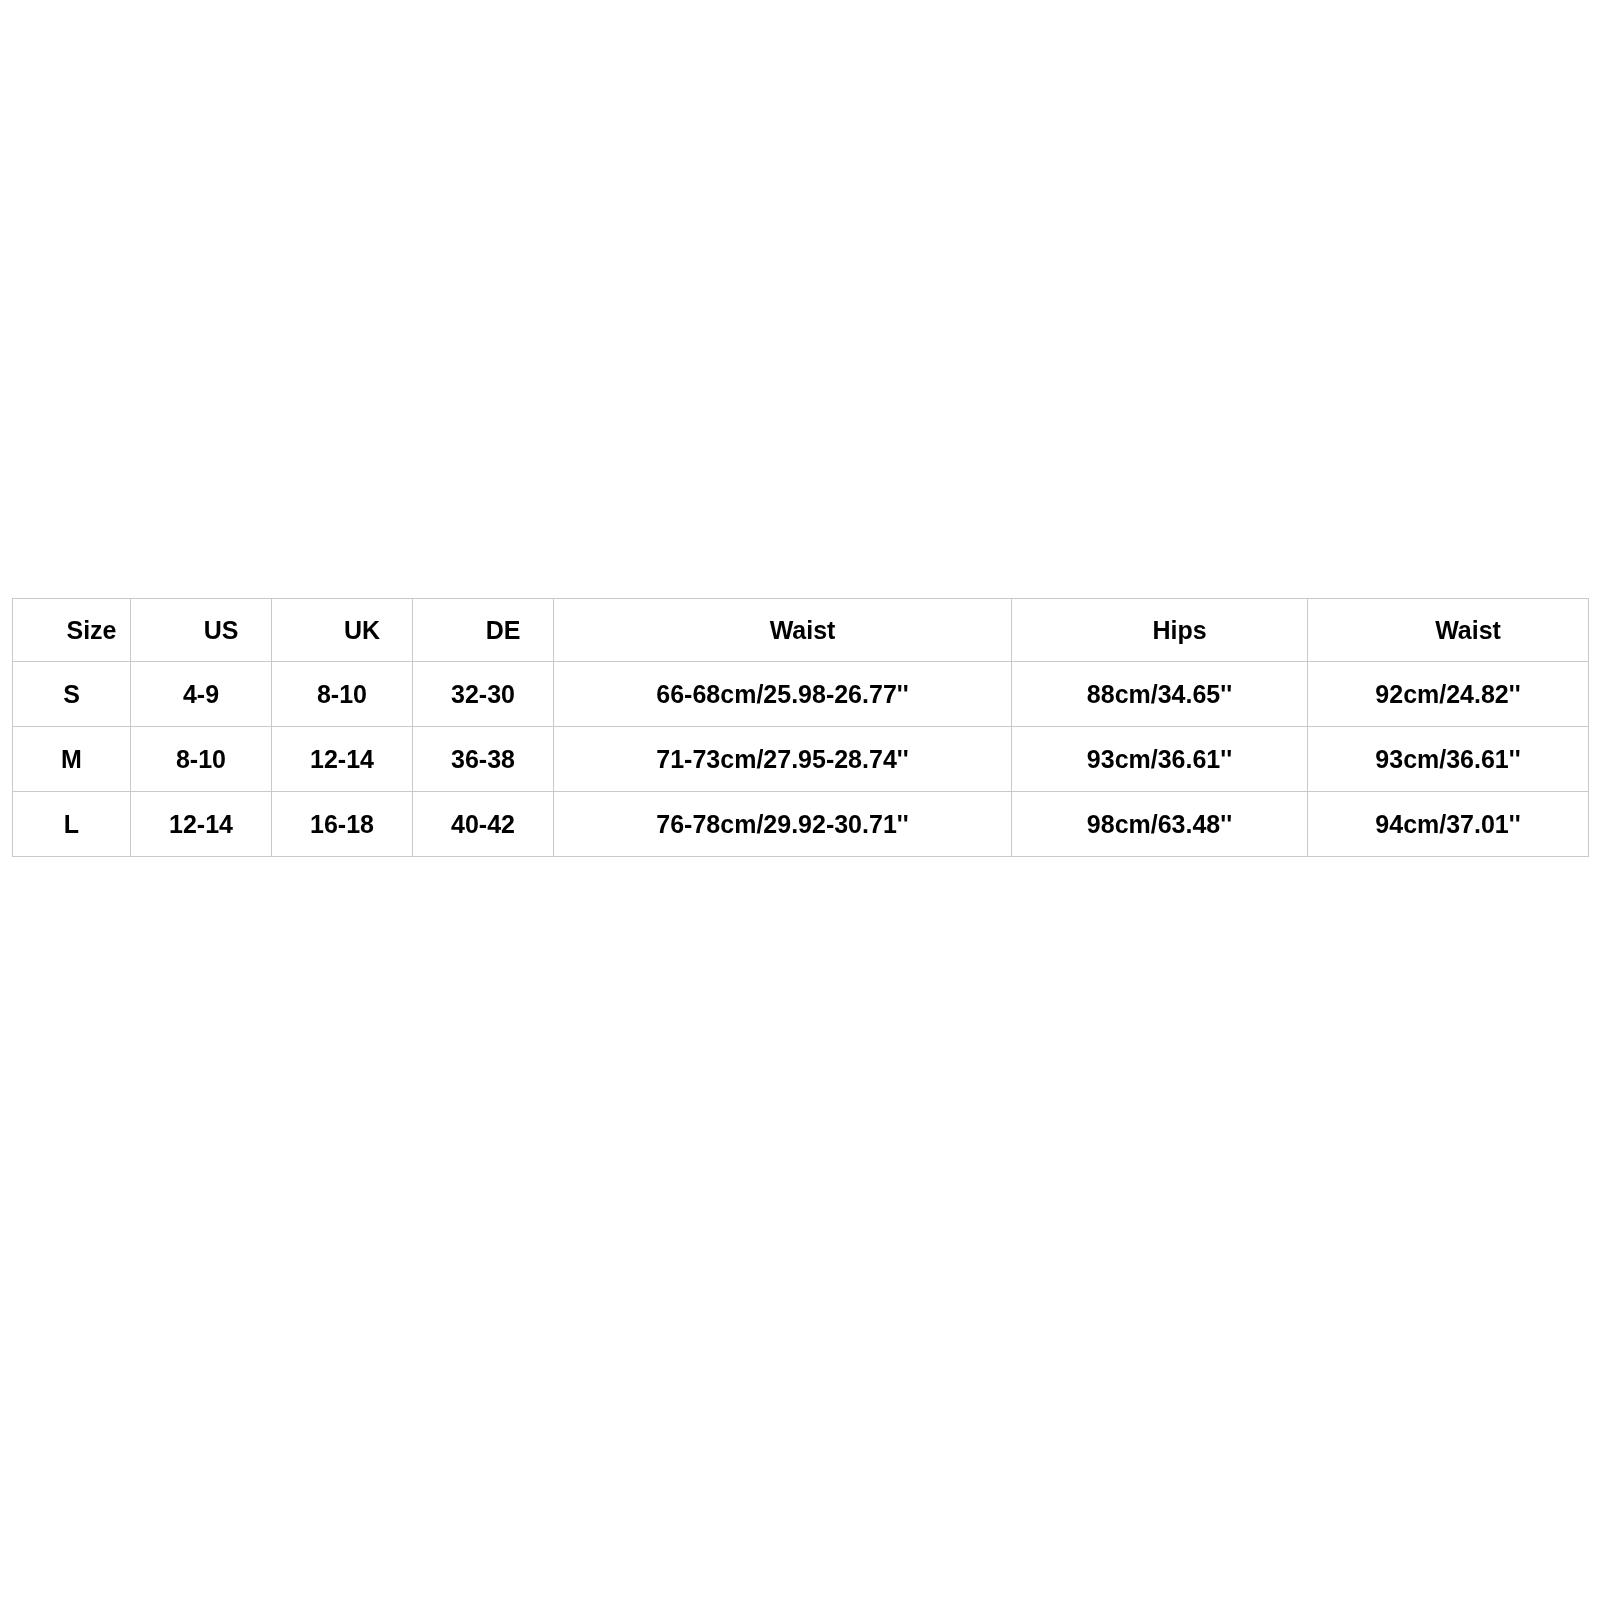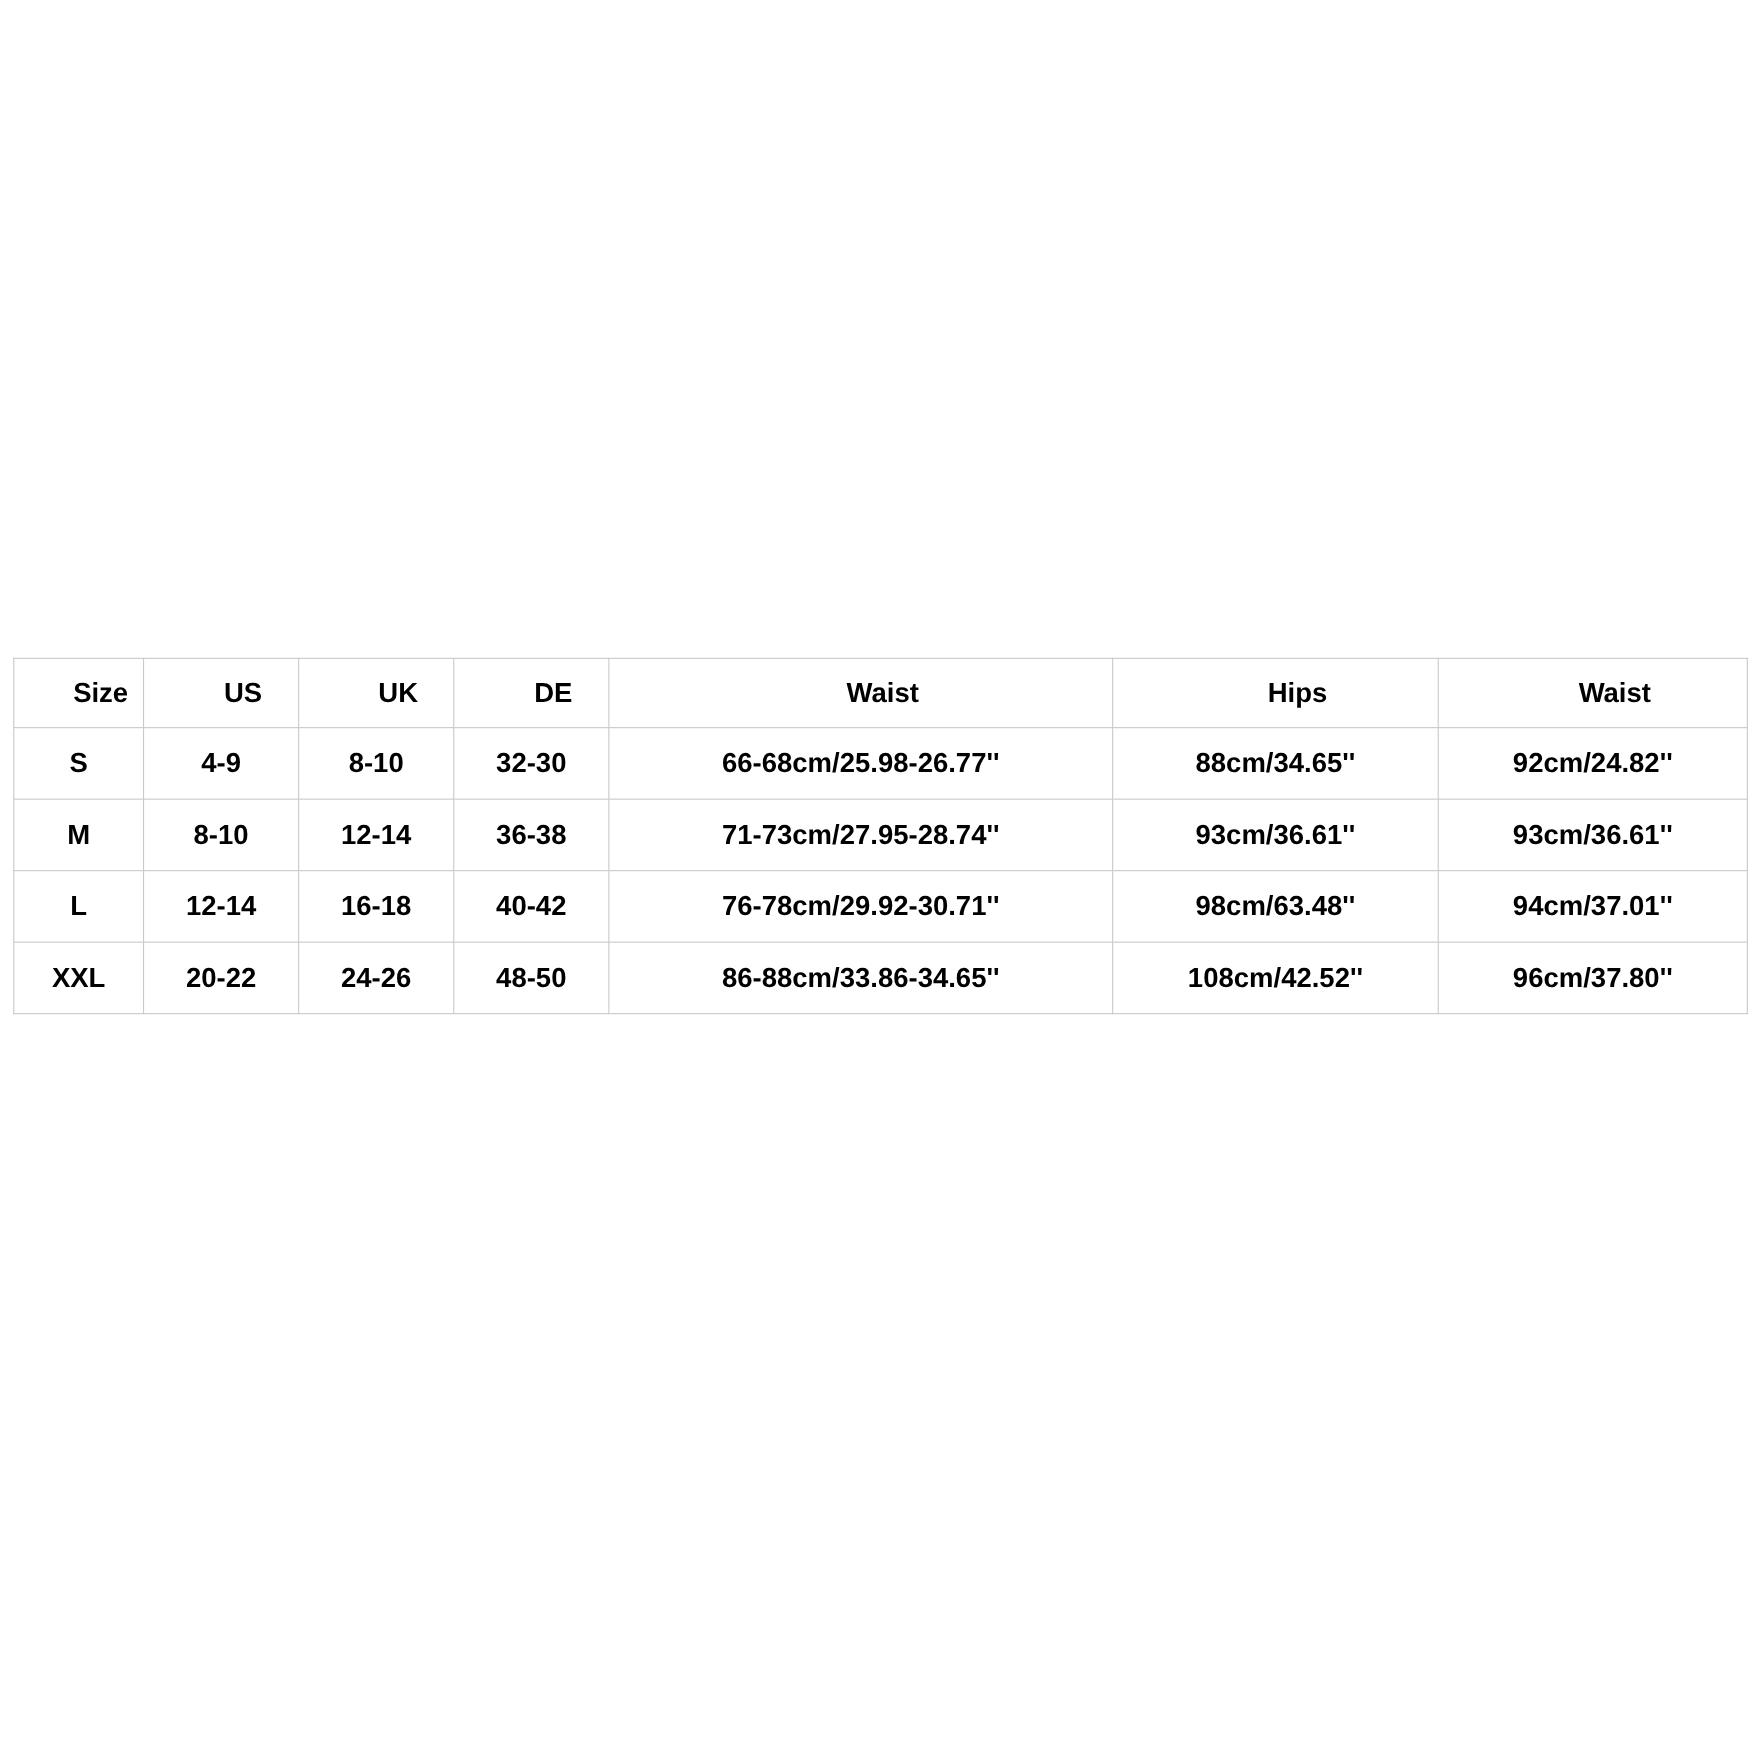--- a/index.html
+++ b/index.html
@@ -101,25 +101,16 @@
         </tr>
         <tr>
           <td>L</td>
           <td>12-14</td>
           <td>16-18</td>
           <td>40-42</td>
           <td>76-78cm/29.92-30.71''</td>
           <td>98cm/63.48''</td>
           <td>94cm/37.01''</td>
         </tr>
-        <tr>
-          <td>XXL</td>
-          <td>20-22</td>
-          <td>24-26</td>
-          <td>48-50</td>
-          <td>86-88cm/33.86-34.65''</td>
-          <td>108cm/42.52''</td>
-          <td>96cm/37.80''</td>
-        </tr>
       </tbody>
     </table>
   </div>
 </div>
 
 </body></html>

